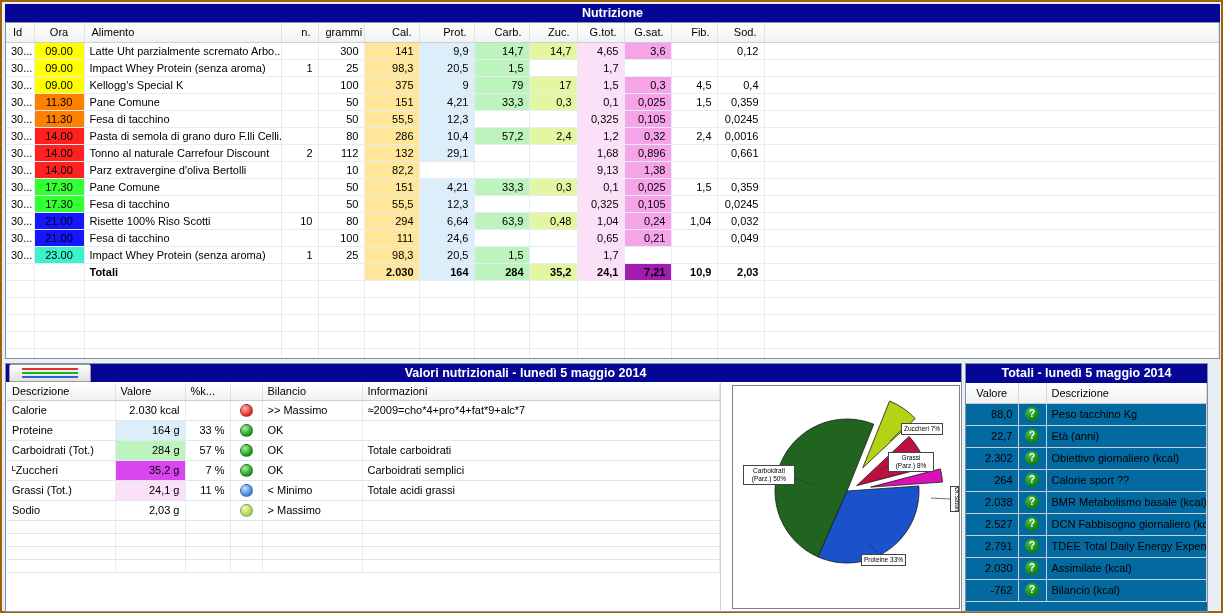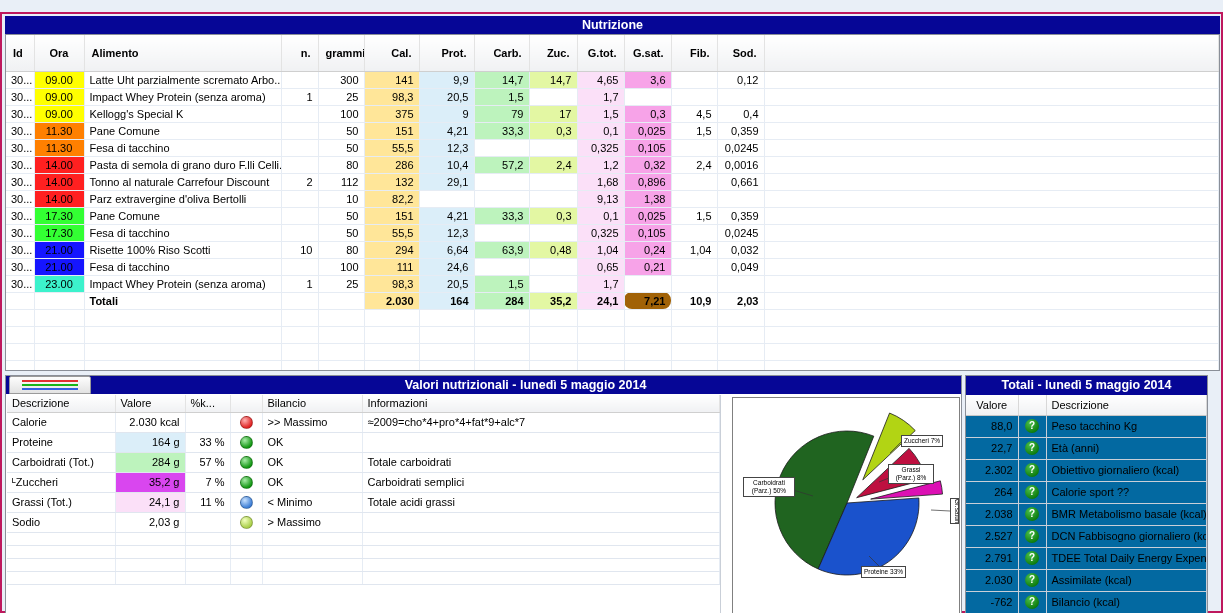--- a/index.html
+++ b/index.html
@@ -1,28 +1,28 @@
 <!DOCTYPE html>
 <html><head>
 <meta charset="utf-8">
 <style>
   * { margin:0; padding:0; box-sizing:border-box; }
   html,body { width:1223px; height:613px; }
   body { font-family:"Liberation Sans","DejaVu Sans",sans-serif; background:#E9EFF7; position:relative; overflow:hidden; }
-  #screen { position:absolute; inset:0; border:2px solid #be185d; background:#E9EFF7;margin-top:12px; }
+  #screen { position:absolute; inset:0; border:2px solid #a16207; background:#E9EFF7; }
 
   .panel-title { background:#060696; color:#fff; font-weight:bold; font-size:12.5px; text-align:center; }
 
   
   #top-panel { position:absolute; left:3px; top:2px; width:1215px; height:355px; }
   #top-title { height:18px; line-height:18px; }
   #top-table-wrap { position:absolute; top:18px; left:0; right:0; bottom:0; background:#fff; border:1px solid #8A8F98; overflow:hidden; }
   table { border-collapse:collapse; table-layout:fixed; width:100%; }
   .ntable td { font-size:11px; height:17px; padding:0 5px; border-right:1px solid #E6ECF4; border-bottom:1px solid #E6ECF4; white-space:nowrap; overflow:hidden; }
-  .ntable th { font-size:11px; font-weight:bold; height:36px; padding:0 7px; background:linear-gradient(#FFFFFF,#F0F1F3); border-right:1px solid #E3E3E3; border-bottom:1px solid #CFCFCF; white-space:nowrap; overflow:hidden; }
+  .ntable th { font-size:11px; font-weight:normal; height:19px; padding:0 7px; background:linear-gradient(#FFFFFF,#F0F1F3); border-right:1px solid #E3E3E3; border-bottom:1px solid #CFCFCF; white-space:nowrap; overflow:hidden; }
   .l { text-align:left; } .c { text-align:center; } .r { text-align:right; }
   .tot td { font-weight:bold; }
 
   
   #vn-panel { position:absolute; left:3px; top:361px; width:957px; height:249px; background:#fff; border:1px solid #8A8F98; }
   #vn-titlebar { position:relative; height:18px; background:#060696; }
   #vn-tab { position:absolute; left:3px; top:0; width:82px; height:18px; background:linear-gradient(#FDFDFD,#E2E2E2); border:1px solid #9A9A9A; border-radius:2px 2px 0 0; display:flex; flex-direction:column; justify-content:center; align-items:center; gap:2px; z-index:2; }
   .stripe { width:56px; height:2px; }
   #vn-title { position:absolute; left:84px; right:0; top:0; height:18px; line-height:18px; }
   #vn-table-wrap { position:absolute; left:1px; top:19px; width:714px; bottom:1px; overflow:hidden; border-right:1px solid #C9CFD8; }
@@ -304,21 +304,21 @@
               <td class="l"></td>
               <td class="c"></td>
               <td class="l">Totali</td>
               <td class="r"></td>
               <td class="r"></td>
               <td class="r" style="background: rgb(255, 230, 153);">2.030</td>
               <td class="r" style="background: rgb(219, 238, 249);">164</td>
               <td class="r" style="background: rgb(189, 243, 189);">284</td>
               <td class="r" style="background: rgb(227, 247, 163);">35,2</td>
               <td class="r" style="background: rgb(251, 224, 248);">24,1</td>
-              <td class="r" style="background: #a16207; border-radius: 8px;">7,21</td>
+              <td class="r" style="background: #a21caf;">7,21</td>
               <td class="r">10,9</td>
               <td class="r">2,03</td>
               <td class="l"></td>
             </tr>
             <tr>
               <td class="l"></td>
               <td class="l"></td>
               <td class="l"></td>
               <td class="l"></td>
               <td class="l"></td>

